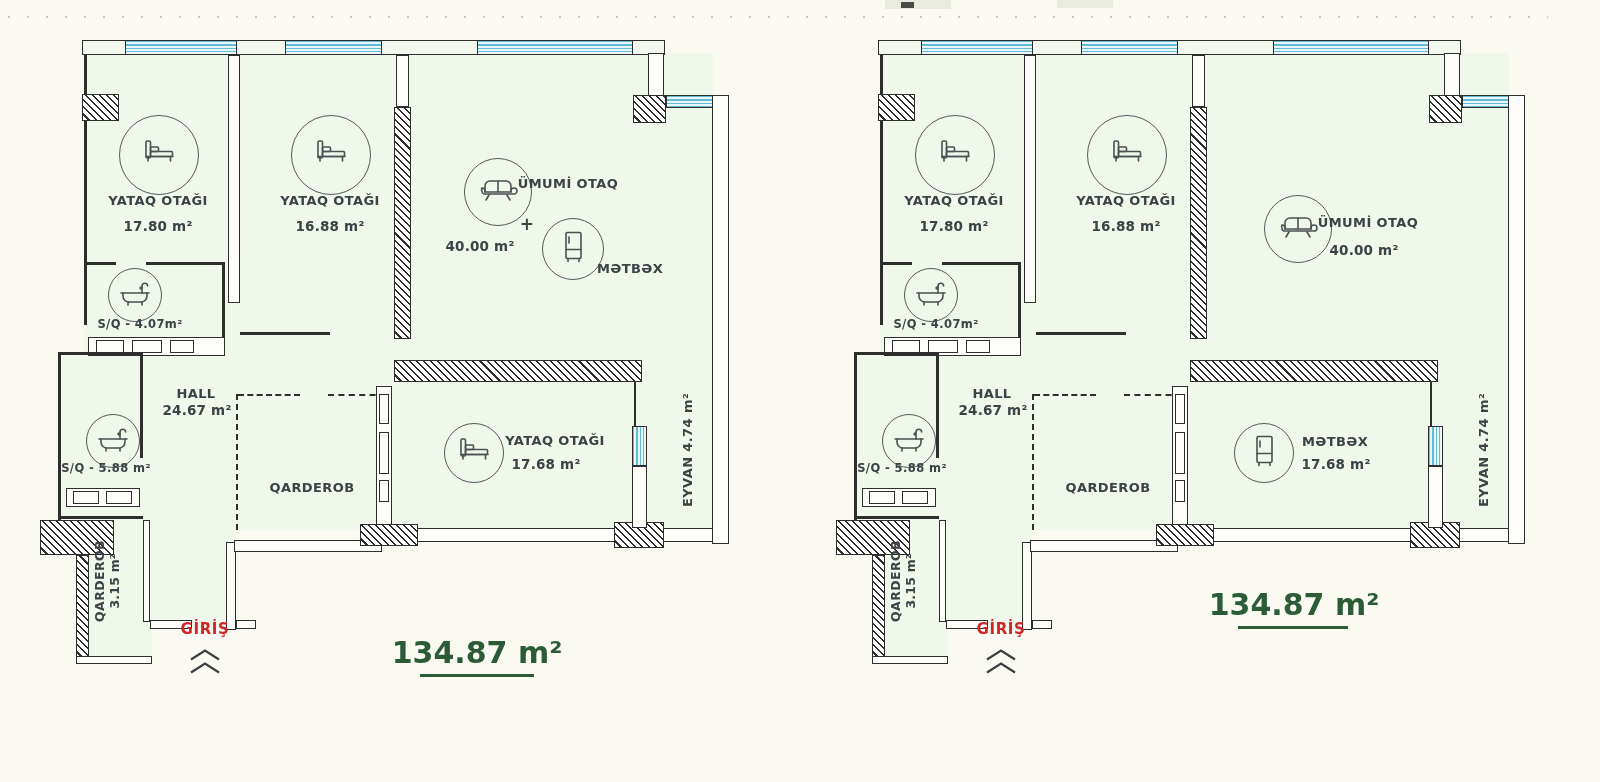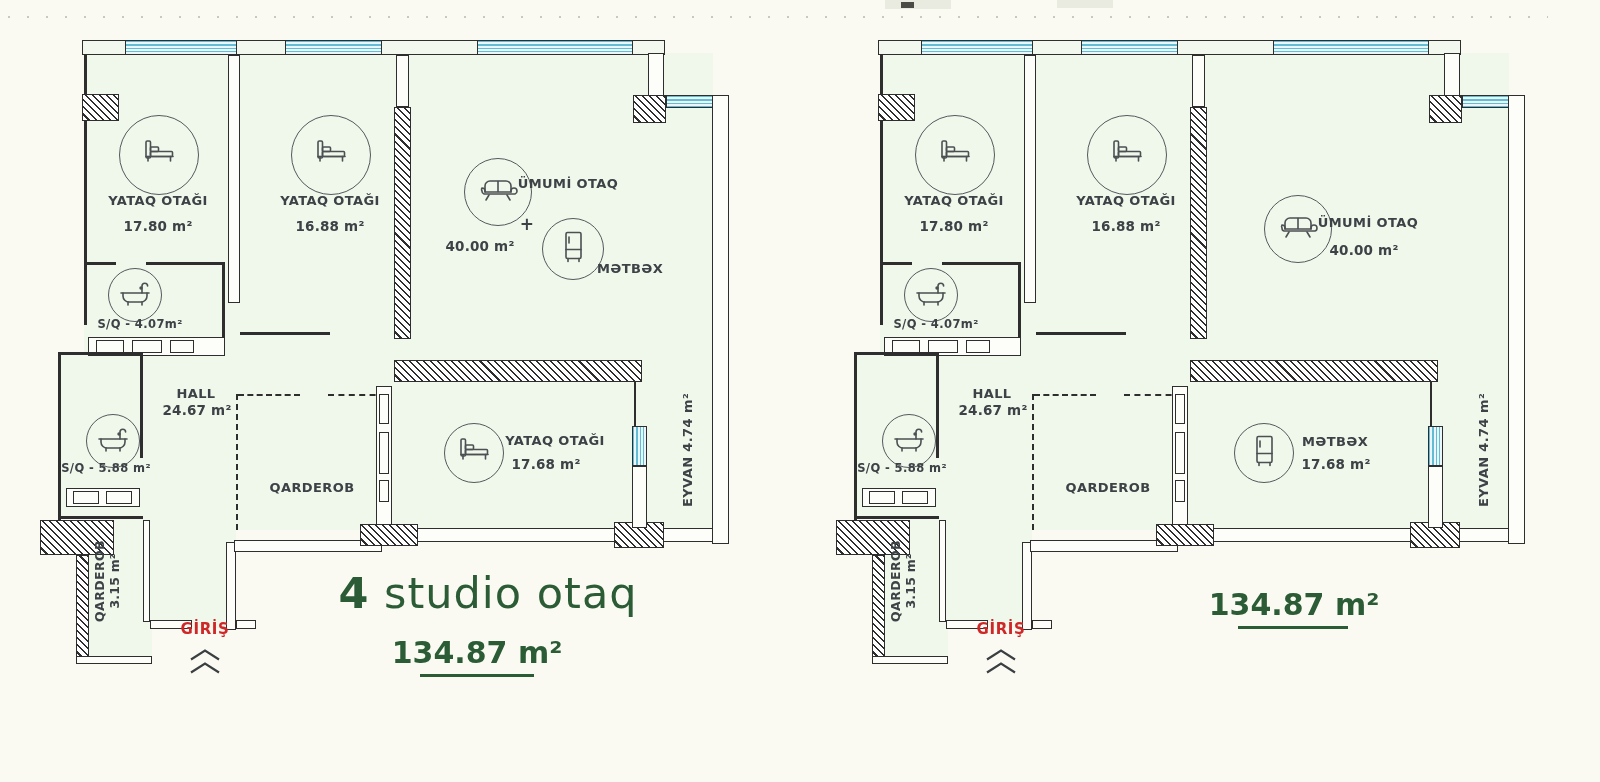--- a/index.html
+++ b/index.html
@@ -212,21 +212,20 @@
       <div class="lbl" style="position:static;transform:none;font-size:12.5px;">QARDEROB</div>
       <div class="lbl area" style="position:static;transform:none;font-size:12.5px;">3.15 m²</div>
     </div>
 
     <div class="lbl giris" style="left:165px;top:593px;">GİRİŞ</div>
     <div class="lbl chev" style="left:165px;top:627px;"><span><svg width="40" height="28" viewBox="0 0 40 28">
             <path d="M6 12 L20 3 L34 12"></path>
             <path d="M6 25 L20 16 L34 25"></path>
           </svg></span></div>
 
-    <div class="title-line" style="left:448px;top:557px;"><span class="title-num">4</span><span> studio otaq</span></div>
     <div class="title-line title-area" style="left:437px;top:616px;">134.87 m²</div>
     <div class="underline" style="left:380px;top:638px;width:114px;"></div>
   </div>
 
   <div class="plan" id="plan-b">
     <div class="plan-walls">
         <div class="g floor" style="left: 44px; top: 17px; width: 629px; height: 477px;"></div>
         <div class="g floor" style="left: 18px; top: 318px; width: 86px; height: 164px;"></div>
         <div class="g floor" style="left: 36px; top: 482px; width: 76px; height: 140px;"></div>
         <div class="g floor" style="left: 110px; top: 482px; width: 86px; height: 110px;"></div>

